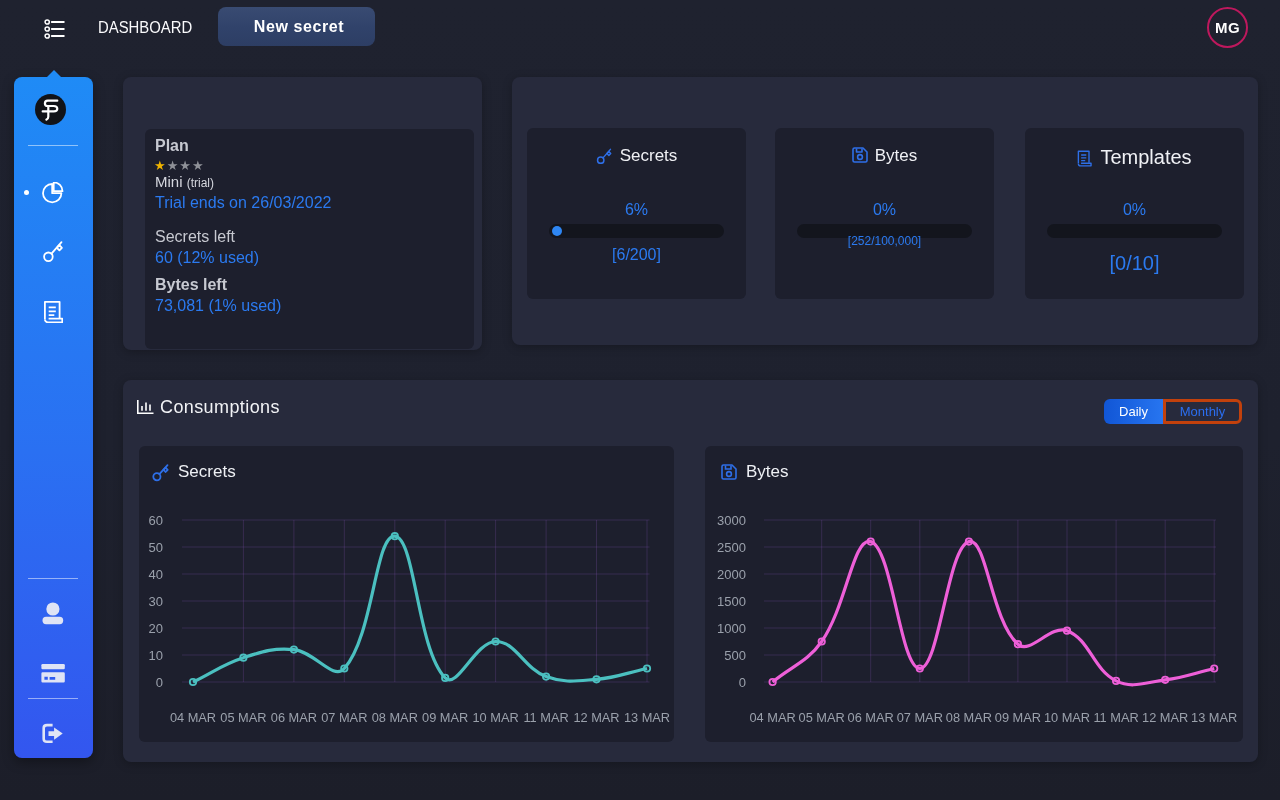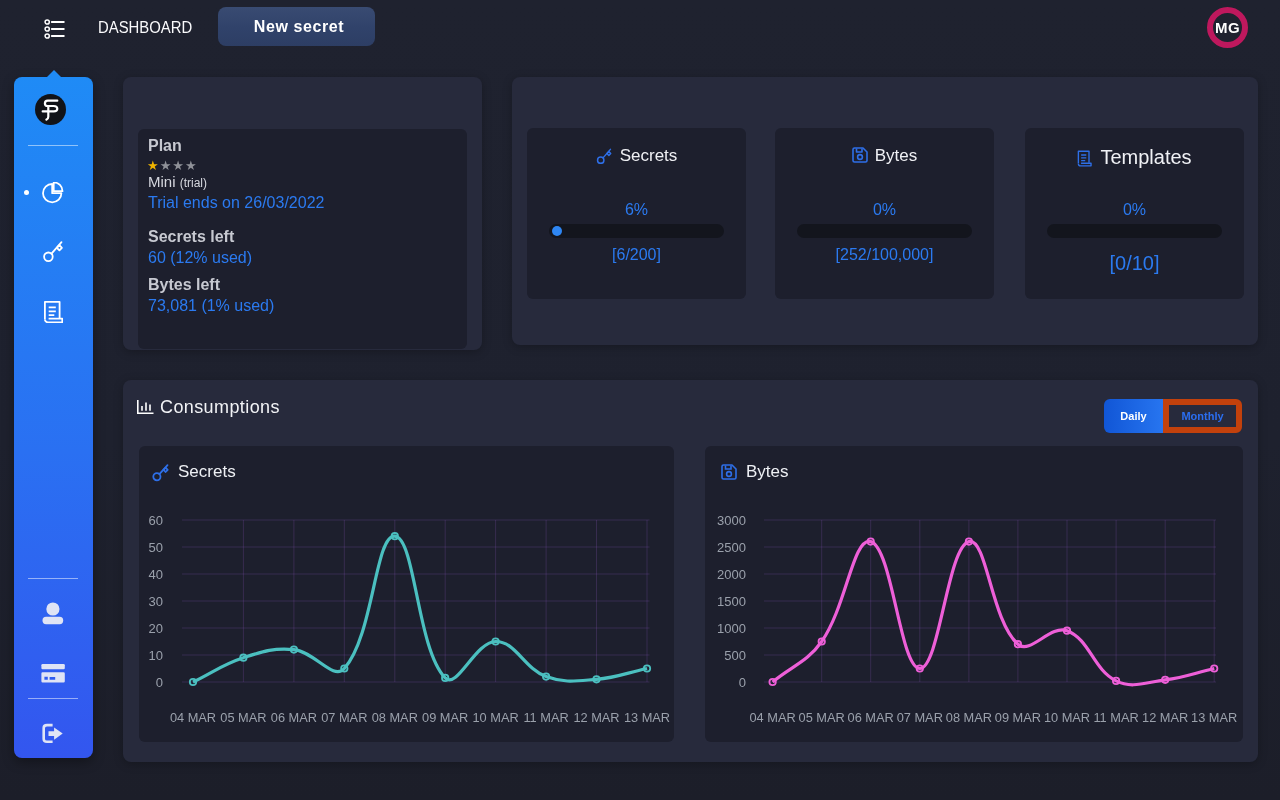--- a/index.html
+++ b/index.html
@@ -17,21 +17,21 @@
 <svg class="abs" style="left:43px;top:17px" width="23" height="23" viewBox="0 0 23 23">
  <g stroke="#fff" fill="none" stroke-linecap="round">
   <circle cx="4.2" cy="5" r="2.1" stroke-width="1.5"></circle>
   <circle cx="4.2" cy="12" r="2.1" stroke-width="1.5"></circle>
   <circle cx="4.2" cy="19" r="2.1" stroke-width="1.5"></circle>
   <path d="M8.8 5H20.8M8.8 12H20.8M8.8 19H20.8" stroke-width="1.9"></path>
  </g>
 </svg>
 <div class="abs" style="left:98px;top:19px;font-size:16px;color:#fafafc;transform:scaleX(.93);transform-origin:left center">DASHBOARD</div>
 <div class="abs" style="left:218px;top:7px;width:157px;height:39px;border-radius:8px;background:linear-gradient(180deg,#394b72 0%,#30426a 55%,#2d3e64 100%);display:flex;align-items:center;justify-content:center;font-size:16px;font-weight:bold;letter-spacing:.6px;color:#fff;padding-left:5px">New secret</div>
-<div class="abs" style="left:1207px;top:7px;width:41px;height:41px;border-radius:50%;border:6px solid #be185d;display:flex;align-items:center;justify-content:center;font-size:15px;font-weight:bold;color:#fff;letter-spacing:.3px">MG</div>
+<div class="abs" style="left:1207px;top:7px;width:41px;height:41px;border-radius:50%;border:2px solid #be185d;display:flex;align-items:center;justify-content:center;font-size:15px;font-weight:bold;color:#fff;letter-spacing:.3px">MG</div>
 
 <div class="abs" style="left:14px;top:77px;width:79px;height:681px;border-radius:8px;background:linear-gradient(180deg,#1f8bf6 0%,#2a70f2 55%,#3356ef 100%);box-shadow:0 4px 12px rgba(0,0,0,.35)">
   <div class="abs" style="left:33px;top:-7px;width:0;height:0;border-left:7px solid transparent;border-right:7px solid transparent;border-bottom:7px solid #1f8bf6"></div>
 
   <div class="abs" style="left:21px;top:17px;width:31px;height:31px;border-radius:50%;background:#111318">
     <svg width="31" height="31" viewBox="0 0 31 31">
       <g stroke="#fff" fill="none" stroke-width="2.2" stroke-linecap="round" stroke-linejoin="round">
         <path d="M22.3 6.7 H12.7 Q9.9 6.7 9.9 9.4 Q9.9 12 12.7 12 H18.7 Q22.3 12 22.3 14.8 Q22.3 17.4 18.7 17.4 H7.7"></path>
         <path d="M13.3 12.2 V22.8 Q13.3 25 11.4 25.6"></path>
       </g>
@@ -78,26 +78,26 @@
     </g>
   </svg>
   <div class="abs" style="left:14px;top:621px;width:50px;height:1px;background:rgba(255,255,255,.5)"></div>
   <svg class="abs" style="left:28px;top:646px" width="22" height="21" viewBox="0 0 22 21">
     <path d="M10.6 2.1 H5 Q1.7 2.1 1.7 5 V16 Q1.7 18.8 5 18.8 H10.6" stroke="#dfe4f5" stroke-width="2.6" fill="none"></path>
     <path d="M6.5 8.2 H12.1 V4.5 L20.7 10.6 L12.1 16.8 V13.1 H6.5 Z" fill="#dfe4f5"></path>
   </svg>
 </div>
 
 <div class="card" style="left:123px;top:77px;width:359px;height:273px">
-  <div class="panel" style="left:15px;top:52px;width:329px;height:220px;font-size:16px">
+  <div class="panel" style="left:22px;top:52px;width:329px;height:220px;font-size:16px">
     <div class="abs" style="left:10px;top:8px;font-weight:bold;color:#c7c9d1">Plan</div>
     <div class="abs" style="left:9px;top:29px;font-size:13px;letter-spacing:1px"><span style="color:#f0b400">★</span><span style="color:#8f9198">★★★</span></div>
     <div class="abs" style="left:10px;top:44px;font-size:15px;color:#d5d7de">Mini <span style="font-size:12px">(trial)</span></div>
     <div class="abs blue" style="left:10px;top:65px">Trial ends on 26/03/2022</div>
-    <div class="abs" style="left:10px;top:99px;font-weight:bold;color:#c7c9d1">Secrets left</div>
+    <div class="abs" style="left:10px;top:99px;font-weight:normal;color:#c7c9d1">Secrets left</div>
     <div class="abs blue" style="left:10px;top:120px">60 (12% used)</div>
     <div class="abs" style="left:10px;top:147px;font-weight:bold;color:#c7c9d1">Bytes left</div>
     <div class="abs blue" style="left:10px;top:168px">73,081 (1% used)</div>
   </div>
 </div>
 
 <div class="card" style="left:512px;top:77px;width:746px;height:268px">
 
   <div class="panel" style="left:15px;top:51px;width:219px;height:171px;text-align:center">
     <div style="margin-top:18px;font-size:17px;color:#f0f1f5">
@@ -118,21 +118,21 @@
     <div style="margin-top:18px;font-size:17px;color:#f0f1f5">
       <svg width="16" height="16" viewBox="0 0 16 16" style="vertical-align:-2px;margin-right:7px">
         <g fill="none" stroke="#2e6fe8" stroke-width="1.6" stroke-linejoin="round">
           <path d="M1 2.5 a1.5 1.5 0 0 1 1.5 -1.5 H11 L15 5 V13.5 a1.5 1.5 0 0 1 -1.5 1.5 H2.5 A1.5 1.5 0 0 1 1 13.5 Z"></path>
           <circle cx="8" cy="10" r="2.4"></circle>
           <path d="M4.5 1.5 V5 H10 V1.5"></path>
         </g>
       </svg>Bytes</div>
     <div class="blue" style="position:absolute;left:0;width:100%;top:73px;font-size:16px">0%</div>
     <div style="position:absolute;left:22px;top:96px;width:175px;height:14px;border-radius:7px;background:#13151d"></div>
-    <div class="blue" style="position:absolute;left:0;width:100%;top:118px;font-size:16px">[252/100,000]</div>
+    <div class="blue" style="position:absolute;left:0;width:100%;top:106px;font-size:12px">[252/100,000]</div>
   </div>
   <div class="panel" style="left:513px;top:51px;width:219px;height:171px;text-align:center">
     <div style="margin-top:18px;font-size:20px;color:#f0f1f5">
       <svg width="16" height="17" viewBox="0 0 22 23" style="vertical-align:-3px;margin-right:7px">
         <g stroke="#2e6fe8" fill="none" stroke-width="1.9" stroke-linejoin="round">
           <path d="M1.9 18.5 V1.5 H16.5 V17.5"></path>
           <path d="M5.6 18 H19.3 V21.6 H5 A3.1 3.1 0 0 1 1.9 18.6"></path>
           <path d="M5.7 6.6 H12.8 M5.7 10.6 H12.8 M5.7 14.4 H11.3"></path>
         </g>
       </svg>Templates</div>
@@ -144,23 +144,23 @@
 
 <div class="card" style="left:123px;top:380px;width:1135px;height:382px">
   <div class="abs" style="left:14px;top:17px;font-size:18px;color:#f2f3f6;letter-spacing:.4px">
     <svg width="17" height="14" viewBox="0 0 17 14" style="vertical-align:-1px;margin-right:6px">
       <g stroke="#fff" fill="none" stroke-width="1.6">
         <path d="M0.8 0 V13.2 M0 13.2 H16.5"></path>
         <path d="M5 10.8 V6 M9 10.8 V2.6 M13 10.8 V4.6"></path>
       </g>
     </svg>Consumptions</div>
 
-  <div class="abs" style="left:981px;top:19px;height:34px;display:flex;font-size:11px;font-weight:bold">
+  <div class="abs" style="left:981px;top:19px;height:25px;display:flex;font-size:13px;font-weight:normal">
     <div style="width:59px;border-radius:6px 0 0 6px;background:linear-gradient(90deg,#1156d6,#2775f0);display:flex;align-items:center;justify-content:center;color:#fff">Daily</div>
-    <div style="width:79px;border-radius:0 6px 6px 0;border:6px solid #c2410c;display:flex;align-items:center;justify-content:center;color:#2b6ef0">Monthly</div>
+    <div style="width:79px;border-radius:0 6px 6px 0;border:3px solid #c2410c;display:flex;align-items:center;justify-content:center;color:#2b6ef0">Monthly</div>
   </div>
 
   <div class="panel" style="left:16px;top:66px;width:535px;height:296px"></div>
   <svg class="abs" style="left:16px;top:66px" width="535" height="296" viewBox="0 0 535 296" font-family="Liberation Sans, sans-serif">
     <g stroke="rgba(150,90,200,0.22)" stroke-width="1">
       <path d="M43 74H510.5M43 101H510.5M43 128H510.5M43 155H510.5M43 182H510.5M43 209H510.5M43 236H510.5"></path>
       <path d="M104.4 74V236M154.9 74V236M205.3 74V236M255.8 74V236M306.2 74V236M356.6 74V236M407.1 74V236M457.5 74V236M508 74V236"></path>
     </g>
     <g fill="#9aa0ab" font-size="13" text-anchor="end">
       <text x="24" y="78.5">60</text>

